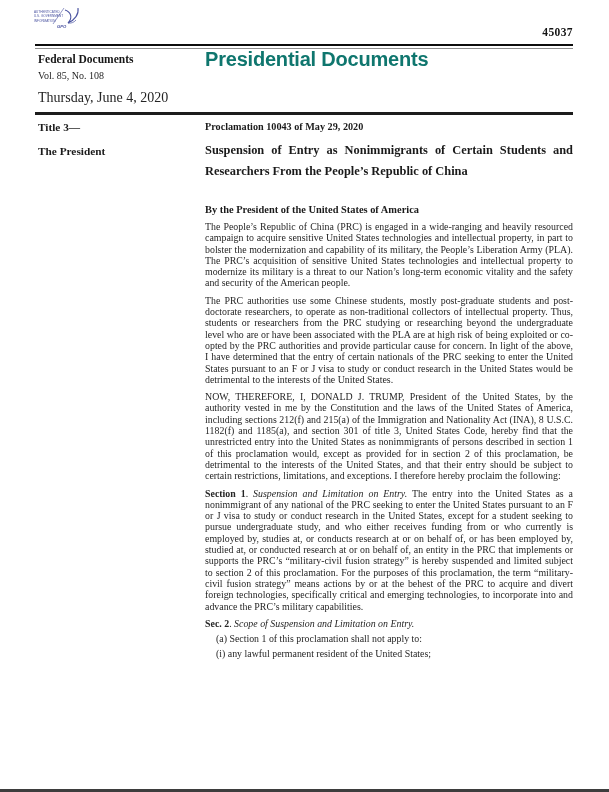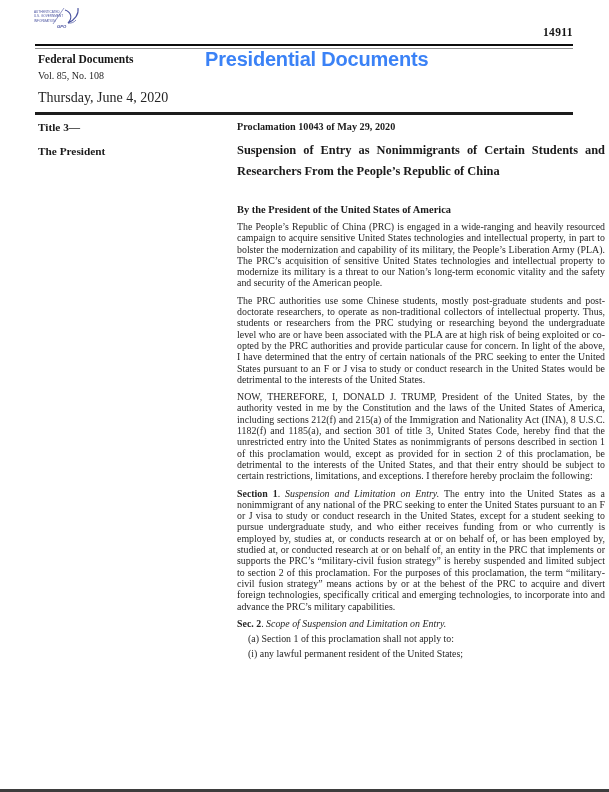--- a/index.html
+++ b/index.html
@@ -22,32 +22,32 @@
       #8e8e8e 4px, #8e8e8e 5.5px,
       transparent 5.5px);
   }
   .mast-left { position:absolute; left:38px; top:53px; }
   .mast-left .fr   { font-weight:bold; font-size:11.5px; color:#161616; }
   .mast-left .vol  { font-size:10px; margin-top:5px; }
   .mast-left .date { font-size:14px; margin-top:9px; }
   .pd {
     position:absolute; left:205px; top:48px;
     font-family:"Liberation Sans", sans-serif; font-weight:bold;
-    font-size:20px; letter-spacing:-0.2px; color:#3b82f6;
+    font-size:20px; letter-spacing:-0.2px; color:#0f766e;
   }
   .rule-mid {
     position:absolute; left:35px; top:112px; width:538px; height:2.5px;
     background:#1c1c1c;
   }
 
   
   .content { position:absolute; left:38px; top:120px; width:535px; display:flex; align-items:flex-start; }
   .margin-col { width:167px; flex:none; font-weight:bold; font-size:11.3px; color:#1b1b1b; }
   .margin-col .t3 { margin:1px 4px 12px 0; }
-  .body-col { width:368px; flex:none;margin-left:32px; }
+  .body-col { width:368px; flex:none; }
 
   .proc-line { font-weight:bold; font-size:10.2px; margin:1px 0 0 0; color:#1b1b1b; }
   .doc-title {
     font-weight:bold; font-size:12.4px; line-height:21px;
     text-align:justify; margin:8px 0 0 0; color:#1a1a1a;
   }
   .byline  { font-weight:bold; font-size:10.4px; margin:22px 0 0 0; color:#1b1b1b; }
   .heading { font-weight:bold; font-size:10.4px; margin:11px 0 0 0; color:#1b1b1b; }
 
   .paras .para {
@@ -72,21 +72,21 @@
         <text x="1" y="10">U.S. GOVERNMENT</text>
         <text x="1" y="14.5">INFORMATION</text>
         <text x="24" y="21" font-size="4.2" font-style="italic" font-weight="bold">GPO</text>
       </g>
       <path d="M31 1 L 20 17" stroke="#4a53a0" stroke-width="0.6" fill="none"></path>
       <path d="M32 3 C 38 5, 40 11, 35 16 C 42 13, 46 7, 45 1" stroke="#4a53a0" stroke-width="1.1" fill="none"></path>
       <path d="M35 16 C 38 16.5, 41 15.5, 43 13" stroke="#4a53a0" stroke-width="0.7" fill="none"></path>
     </svg>
   </div>
 
-  <div class="pagenum">14911</div>
+  <div class="pagenum">45037</div>
 
   <div class="rule-top"></div>
 
   <div class="mast-left">
     <div class="fr">Federal Documents</div>
     <div class="vol">Vol. 85, No. 108</div>
     <div class="date">Thursday, June 4, 2020</div>
   </div>
   <div class="pd">Presidential Documents</div>
 

